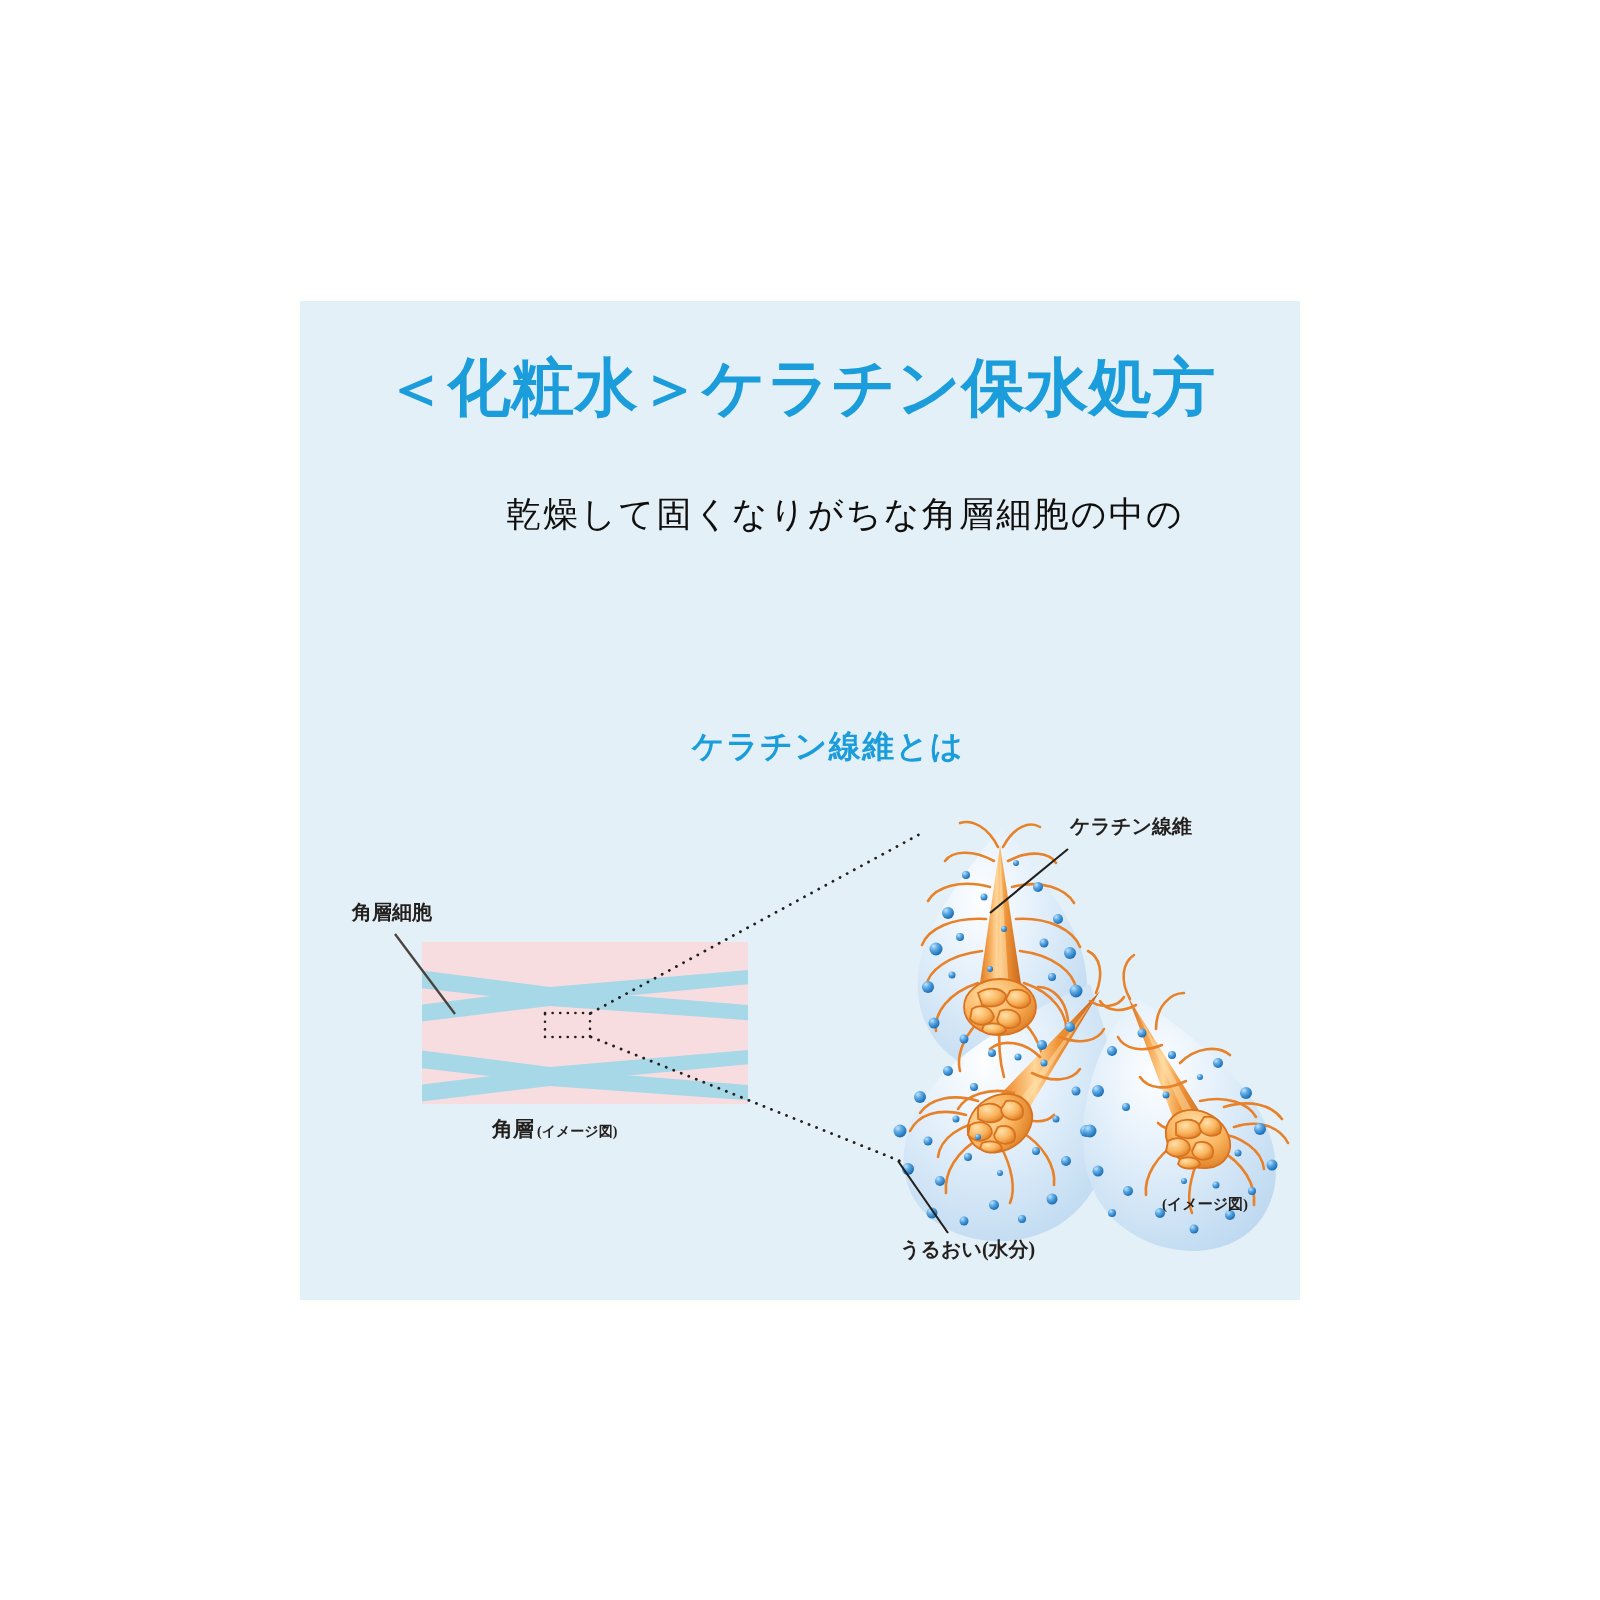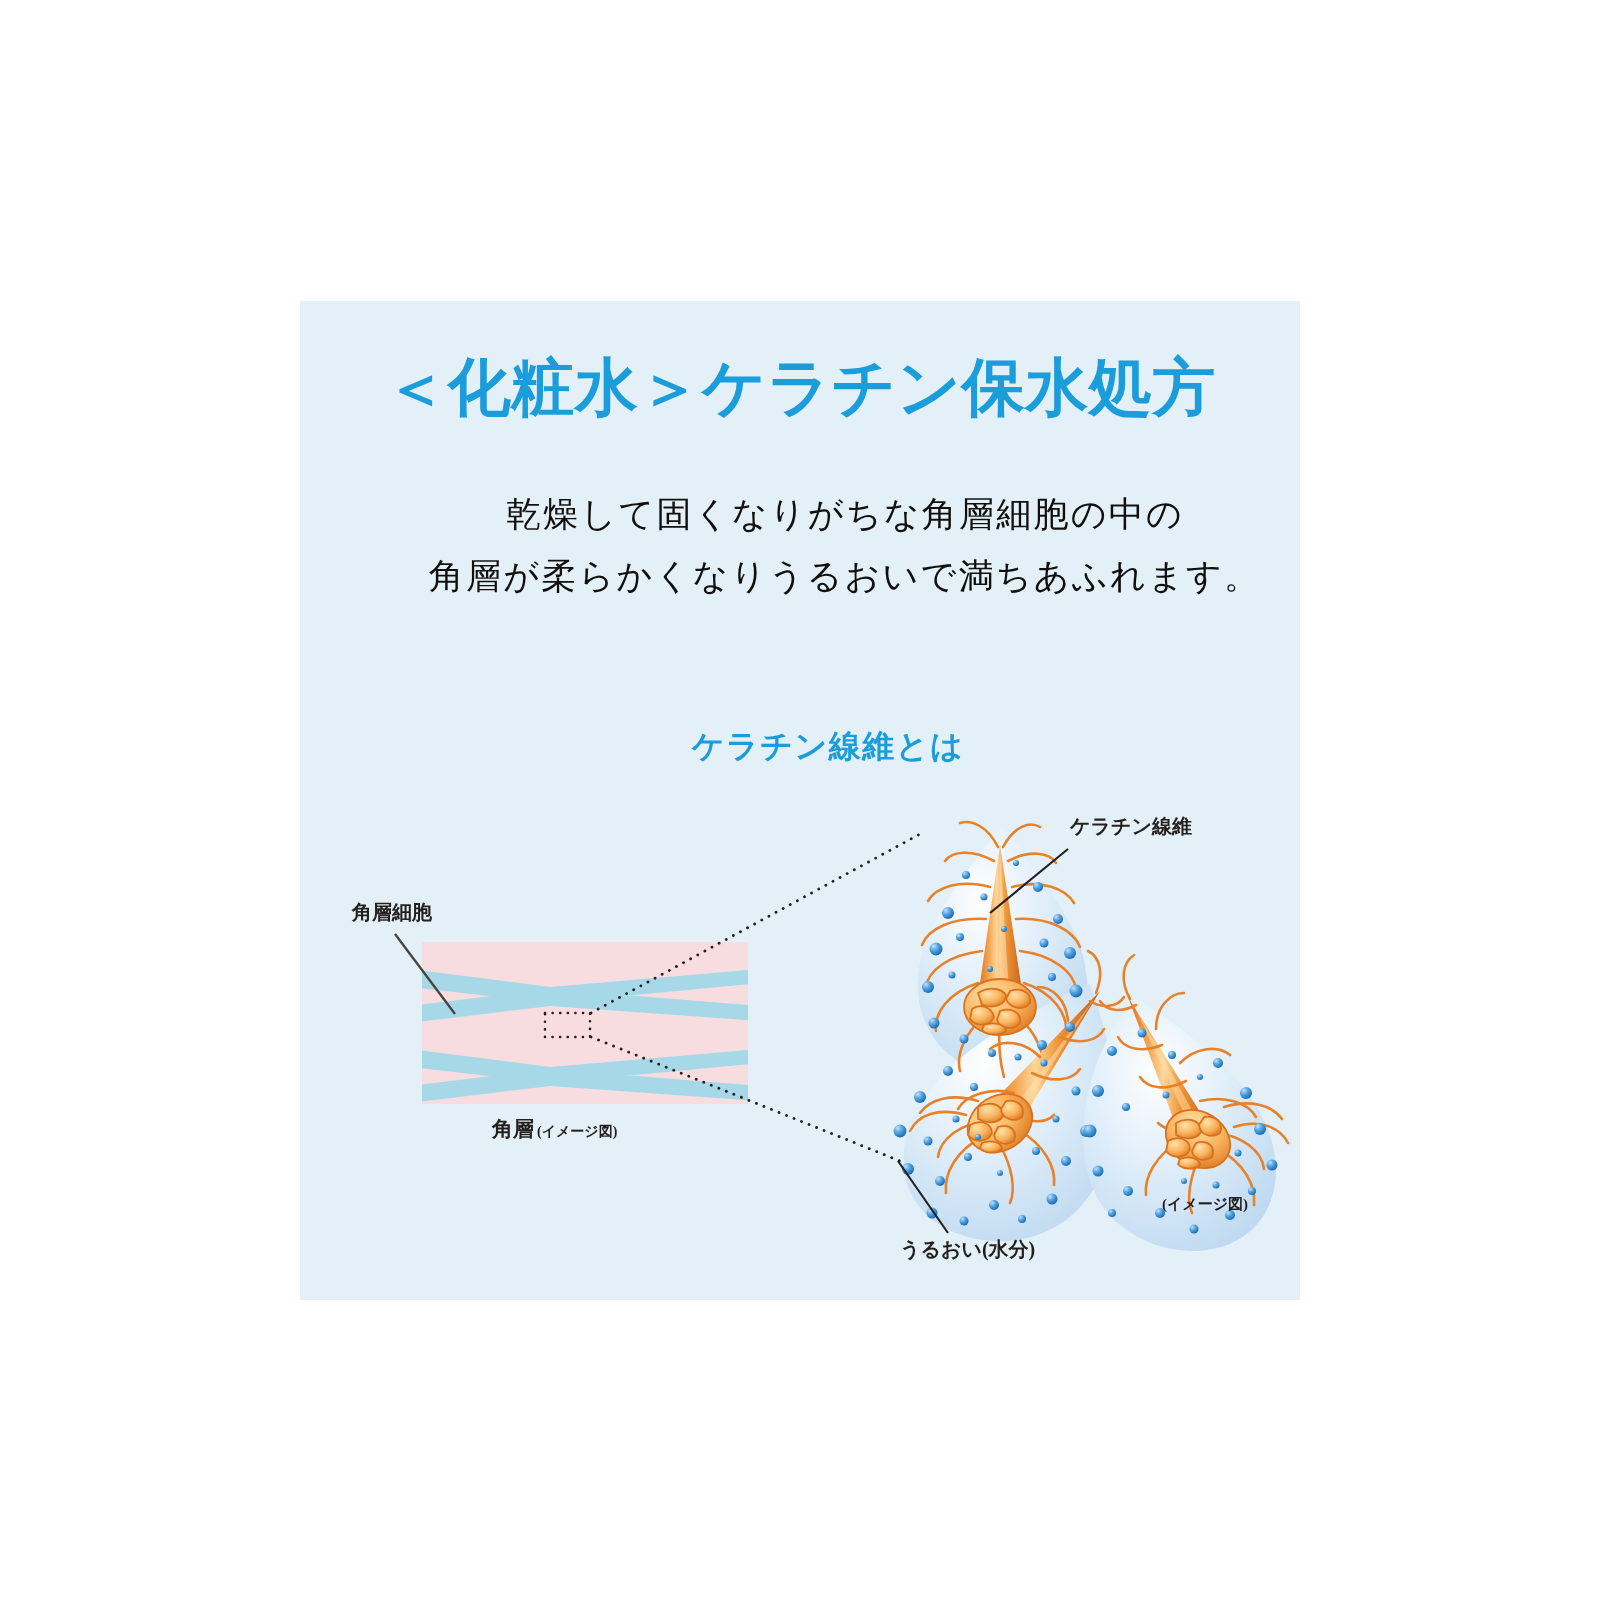--- a/index.html
+++ b/index.html
@@ -78,21 +78,20 @@
 <body>
 
 <div id="root">
 
   <div class="card">
 
     <div class="title">＜化粧水＞ケラチン保水処方</div>
 
     <div class="body-block">
       <div class="body-line">乾燥して固くなりがちな角層細胞の中の</div>
-      <div class="body-line">角層が柔らかくなりうるおいで満ちあふれます。</div>
     </div>
 
     <div class="subhead">ケラチン線維とは</div>
 
     <div class="figure">
       <svg viewBox="0 0 1000 480" xmlns="http://www.w3.org/2000/svg">
         <defs>
           <clipPath id="strat-clip">
             <rect x="122" y="141" width="326" height="162"></rect>
           </clipPath>

